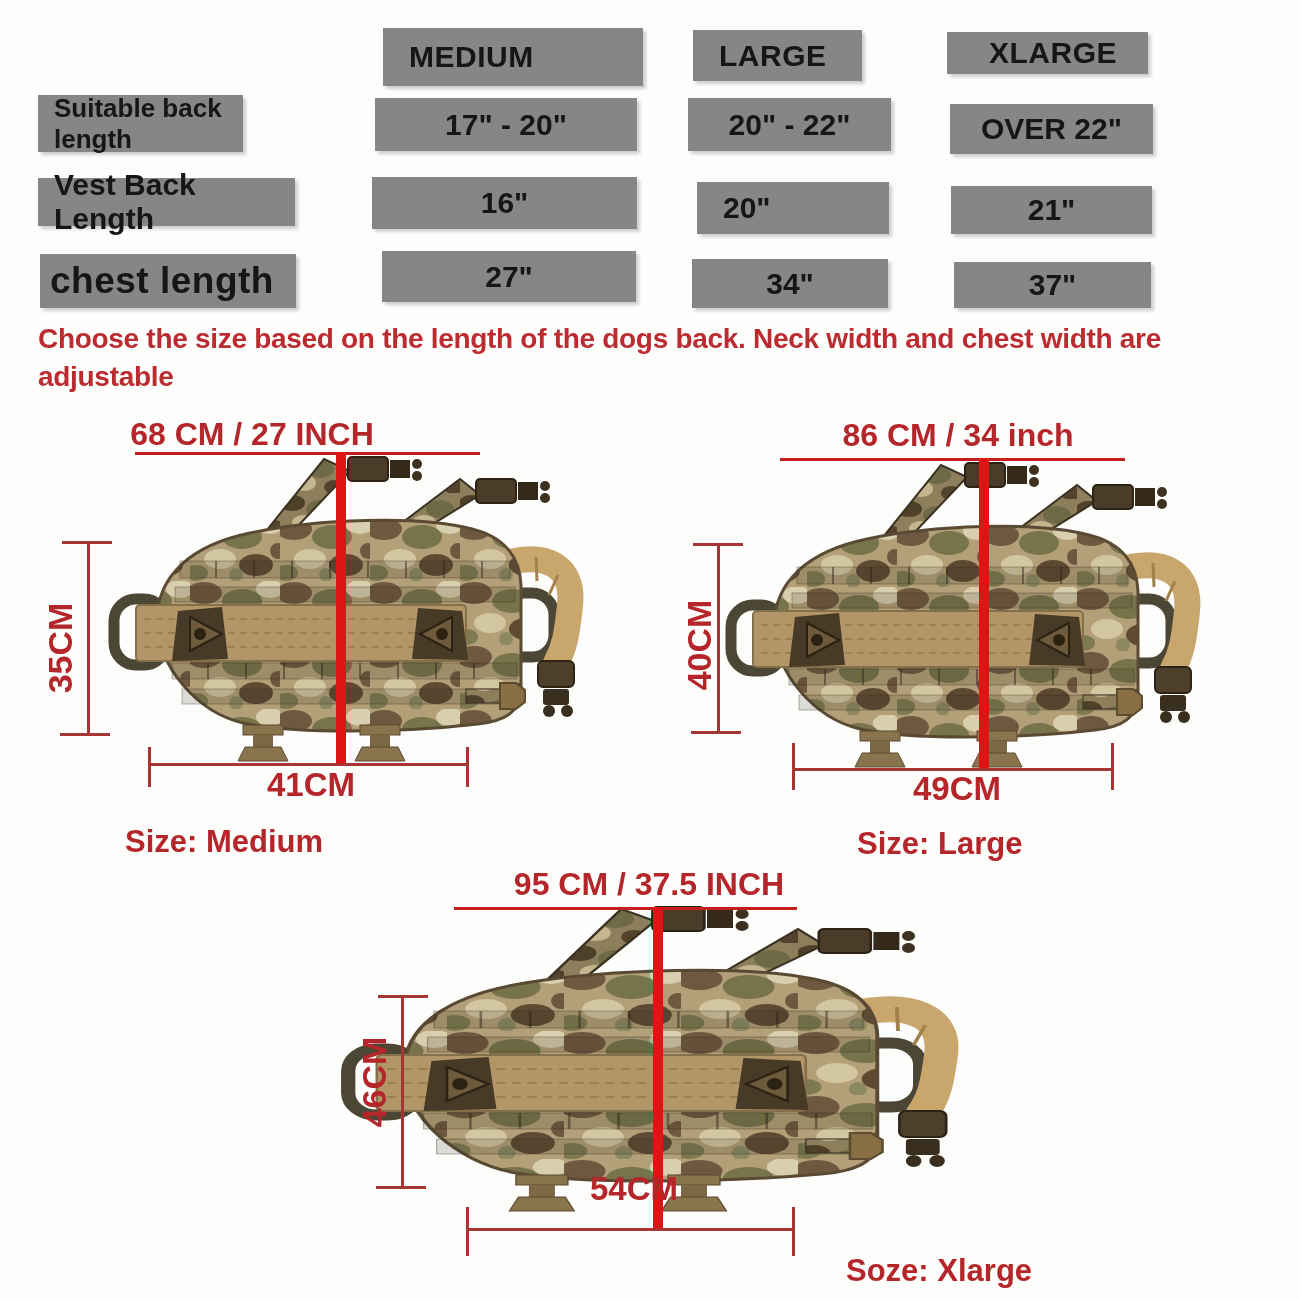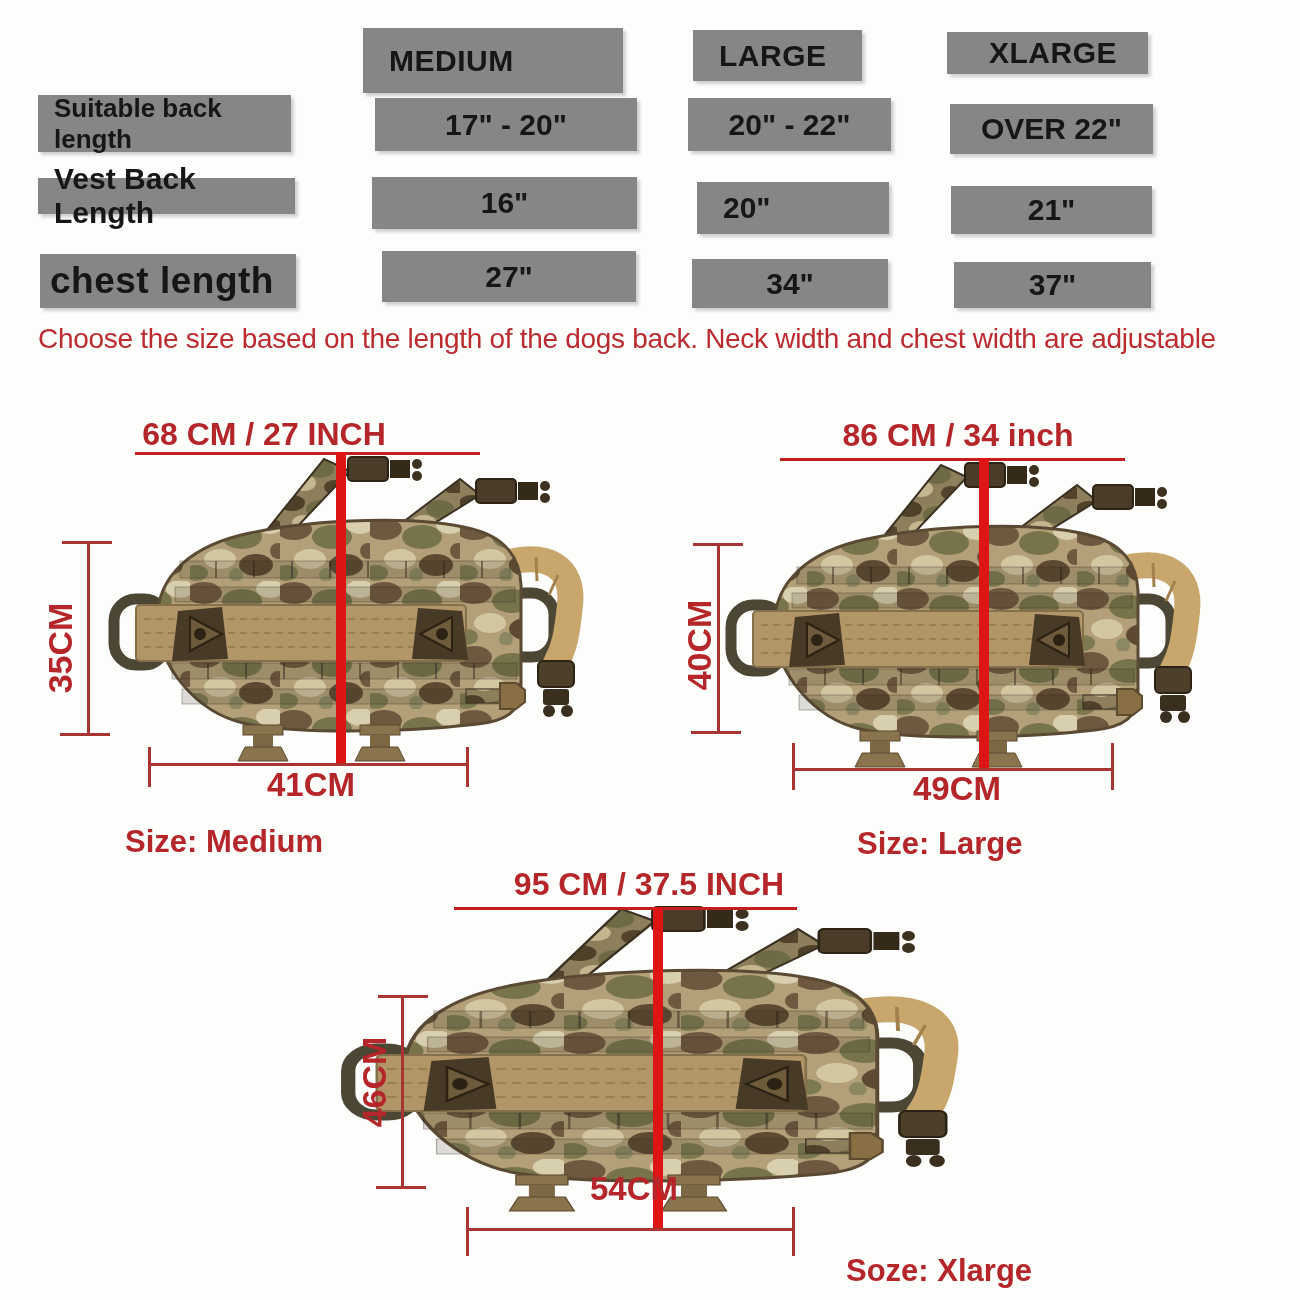--- a/index.html
+++ b/index.html
@@ -15,21 +15,21 @@
   .tbox.center{justify-content:center;}
   .tbox.padl{padding-left:26px;box-sizing:border-box;}
   .fs-header{font-size:30px;letter-spacing:.5px;}
   .fs-val{font-size:30px;}
   .fs-row0{font-size:26px;}
   .fs-row1{font-size:30px;}
   .fs-row2{font-size:37px;font-weight:600;letter-spacing:.5px;}
   
   .note{
     position:absolute;left:38px;top:320px;width:1200px;
-    color:#bb2b30;font-weight:normal;font-size:28px;line-height:1.36;letter-spacing:-.3px;
+    color:#bb2b30;font-weight:bold;font-size:28px;line-height:1.36;letter-spacing:-.3px;
   }
   
   .topline{position:absolute;height:3px;background:#c51e1e;}
   .vthick{position:absolute;width:10px;background:#dd1515;}
   .dimh{position:absolute;height:3px;background:#a83434;}
   .dimv{position:absolute;width:3px;background:#a83434;}
   .rtext{position:absolute;color:#b5262b;font-weight:bold;white-space:nowrap;}
   .toplabel{font-size:32px;width:300px;text-align:center;white-space:nowrap;}
   .rot{transform:translate(-50%,-50%) rotate(-90deg);font-size:34px;}
   .wlabel{font-size:33px;width:200px;text-align:center;}
@@ -115,46 +115,46 @@
           <rect x="-10" y="10" width="20" height="12" fill="#7c6844"></rect>
           <path d="M-18,22 h36 l7,14 h-50 Z" fill="#8a744e" stroke="#5c4b2e"></path>
         </g>
 
         <rect x="366" y="236" width="34" height="14" fill="url(#camoB)" stroke="#3a3122"></rect>
         <path d="M400,230 h16 l9,7 v12 l-9,7 h-16 Z" fill="#8a6f45" stroke="#5c4b2e" stroke-width="2"></path>
       </symbol>
     </defs>
   </svg>
 
-  <div class="tbox padl fs-header" style="left:363px;top:28px;width:260px;height:65px">MEDIUM</div>
+  <div class="tbox padl fs-header" style="left:383px;top:28px;width:260px;height:58px">MEDIUM</div>
   <div class="tbox padl fs-header" style="left:693px;top:30px;width:169px;height:51px">LARGE</div>
   <div class="tbox fs-header" style="left:947px;top:32px;width:201px;height:42px;padding-left:42px;box-sizing:border-box">XLARGE</div>
 
-  <div class="tbox fs-row0" style="left:38px;top:95px;width:253px;height:57px;padding-left:16px;box-sizing:border-box">Suitable back length</div>
+  <div class="tbox fs-row0" style="left:38px;top:95px;width:205px;height:57px;padding-left:16px;box-sizing:border-box">Suitable back length</div>
   <div class="tbox center fs-val" style="left:375px;top:98px;width:262px;height:53px">17" - 20"</div>
   <div class="tbox center fs-val" style="left:688px;top:98px;width:203px;height:53px">20" - 22"</div>
   <div class="tbox center fs-val" style="left:950px;top:104px;width:203px;height:50px">OVER 22"</div>
 
-  <div class="tbox fs-row1" style="left:38px;top:178px;width:257px;height:36px;padding-left:16px;box-sizing:border-box">Vest Back  Length</div>
+  <div class="tbox fs-row1" style="left:38px;top:178px;width:257px;height:48px;padding-left:16px;box-sizing:border-box">Vest Back  Length</div>
   <div class="tbox center fs-val" style="left:372px;top:177px;width:265px;height:52px">16"</div>
   <div class="tbox padl fs-val" style="left:697px;top:182px;width:192px;height:52px">20"</div>
   <div class="tbox center fs-val" style="left:951px;top:186px;width:201px;height:48px">21"</div>
 
   <div class="tbox fs-row2" style="left:40px;top:254px;width:256px;height:54px;padding-left:10px;box-sizing:border-box">chest length</div>
   <div class="tbox center fs-val" style="left:382px;top:251px;width:254px;height:51px">27"</div>
   <div class="tbox center fs-val" style="left:692px;top:259px;width:196px;height:49px">34"</div>
   <div class="tbox center fs-val" style="left:954px;top:262px;width:197px;height:46px">37"</div>
 
   <div class="note">Choose the size based on the length of the dogs back. Neck width and chest width are adjustable</div>
 
   <div>
     <svg class="vest" style="left:100px;top:453px;width:500px;height:320px" viewBox="0 0 500 320">
         <use href="#vest"></use>
       </svg>
-    <div class="rtext toplabel" style="left:114px;top:416px">68 CM / 27 INCH</div>
+    <div class="rtext toplabel" style="left:102px;top:416px">68 CM / 27 INCH</div>
     <div class="topline" style="left:135px;top:452px;width:345px"></div>
     <div class="vthick" style="left:336px;top:452px;height:314px"></div>
     <div class="dimv" style="left:87px;top:543px;height:193px"></div>
     <div class="dimh" style="left:62px;top:541px;width:50px"></div>
     <div class="dimh" style="left:60px;top:733px;width:50px"></div>
     <div class="rtext rot" style="left:60px;top:648px">35CM</div>
     <div class="dimh" style="left:149px;top:763px;width:319px"></div>
     <div class="dimv" style="left:148px;top:747px;height:40px"></div>
     <div class="dimv" style="left:466px;top:747px;height:40px"></div>
     <div class="rtext wlabel" style="left:211px;top:766px">41CM</div>

